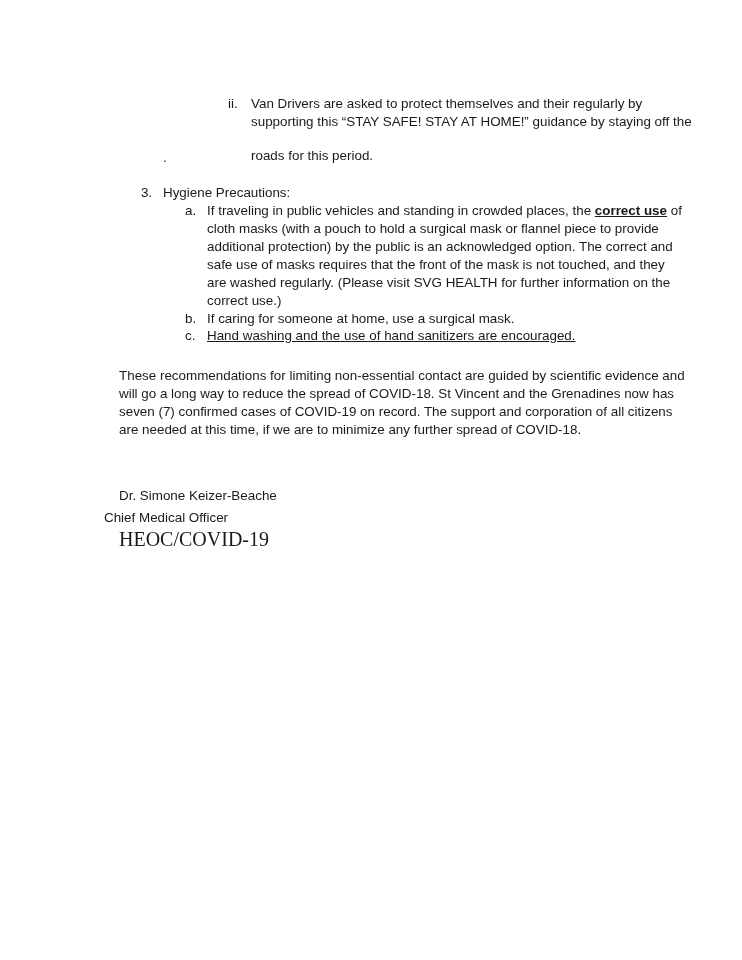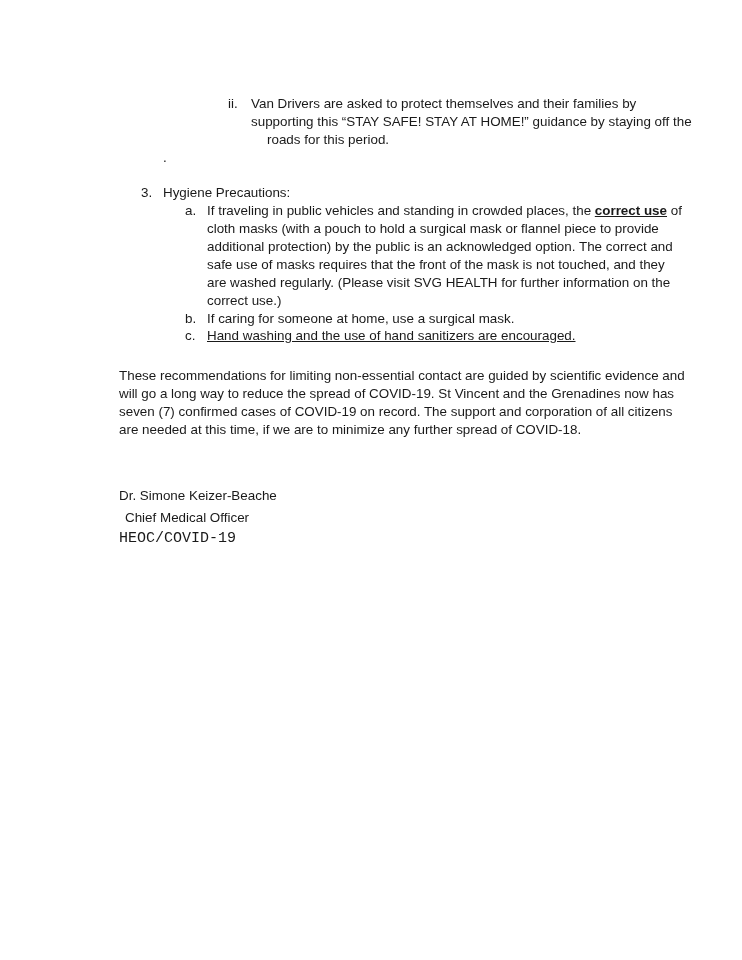--- a/index.html
+++ b/index.html
@@ -1,50 +1,50 @@
 <!DOCTYPE html>
 <html><head>
 <meta charset="utf-8">
 <style>
   html, body { margin: 0; padding: 0; background: #ffffff; }
   body { width: 742px; height: 960px; position: relative; overflow: hidden;
          font-family: "Liberation Sans", "DejaVu Sans", sans-serif; color: #1a1a1a; }
   .line { position: absolute; font-size: 13.4px; line-height: 18px; white-space: nowrap; padding-left: 32px; }
-  .serif { font-family: Liberation Mono, monospace; font-size: 15px; }
+  .serif { font-family: Liberation Serif, serif; font-size: 20px; }
   .u { font-weight: bold; text-decoration: underline; }
 </style>
 </head>
 <body>
 
 <div>
 
   <span class="line" style="left:196px;top:95px;">ii.</span>
-  <span class="line" style="left:219px;top:95px;">Van Drivers are asked to protect themselves and their families by</span>
+  <span class="line" style="left:219px;top:95px;">Van Drivers are asked to protect themselves and their regularly by</span>
   <span class="line" style="left:219px;top:113px;">supporting this “STAY SAFE! STAY AT HOME!” guidance by staying off the</span>
-  <span class="line" style="left:219px;top:131px;margin-left:16px;">roads for this period.</span>
+  <span class="line" style="left:219px;top:147px;">roads for this period.</span>
   <span class="line" style="left:131px;top:149px;">.</span>
 
   <span class="line" style="left:109px;top:184px;">3.</span>
   <span class="line" style="left:131px;top:184px;">Hygiene Precautions:</span>
 
   <span class="line" style="left:153px;top:202px;">a.</span>
   <span class="line" style="left:175px;top:202px;"><span>If traveling in public vehicles and standing in crowded places, the </span><span class="u">correct use</span><span> of</span></span>
   <span class="line" style="left:175px;top:220px;">cloth masks (with a pouch to hold a surgical mask or flannel piece to provide</span>
   <span class="line" style="left:175px;top:238px;">additional protection) by the public is an acknowledged option. The correct and</span>
   <span class="line" style="left:175px;top:256px;">safe use of masks requires that the front of the mask is not touched, and they</span>
   <span class="line" style="left:175px;top:274px;">are washed regularly. (Please visit SVG HEALTH for further information on the</span>
   <span class="line" style="left:175px;top:292px;">correct use.)</span>
 
   <span class="line" style="left:153px;top:310px;">b.</span>
   <span class="line" style="left:175px;top:310px;">If caring for someone at home, use a surgical mask.</span>
 
   <span class="line" style="left:153px;top:327px;">c.</span>
   <span class="line" style="left:175px;top:327px;text-decoration:underline;">Hand washing and the use of hand sanitizers are encouraged.</span>
 
   <span class="line" style="left:87px;top:367px;">These recommendations for limiting non-essential contact are guided by scientific evidence and</span>
-  <span class="line" style="left:87px;top:385px;">will go a long way to reduce the spread of COVID-19. St Vincent and the Grenadines now has</span>
+  <span class="line" style="left:87px;top:385px;">will go a long way to reduce the spread of COVID-18. St Vincent and the Grenadines now has</span>
   <span class="line" style="left:87px;top:403px;">seven (7) confirmed cases of COVID-19 on record. The support and corporation of all citizens</span>
   <span class="line" style="left:87px;top:421px;">are needed at this time, if we are to minimize any further spread of COVID-18.</span>
 
   <span class="line" style="left:87px;top:487px;">Dr. Simone Keizer-Beache</span>
-  <span class="line" style="left:93px;top:509px;text-align:right;">Chief Medical Officer</span>
+  <span class="line" style="left:72px;top:509px;text-align:right;">Chief Medical Officer</span>
   <span class="line serif" style="left:87px;top:530px;">HEOC/COVID-19</span>
 </div>
 
 </body></html>

